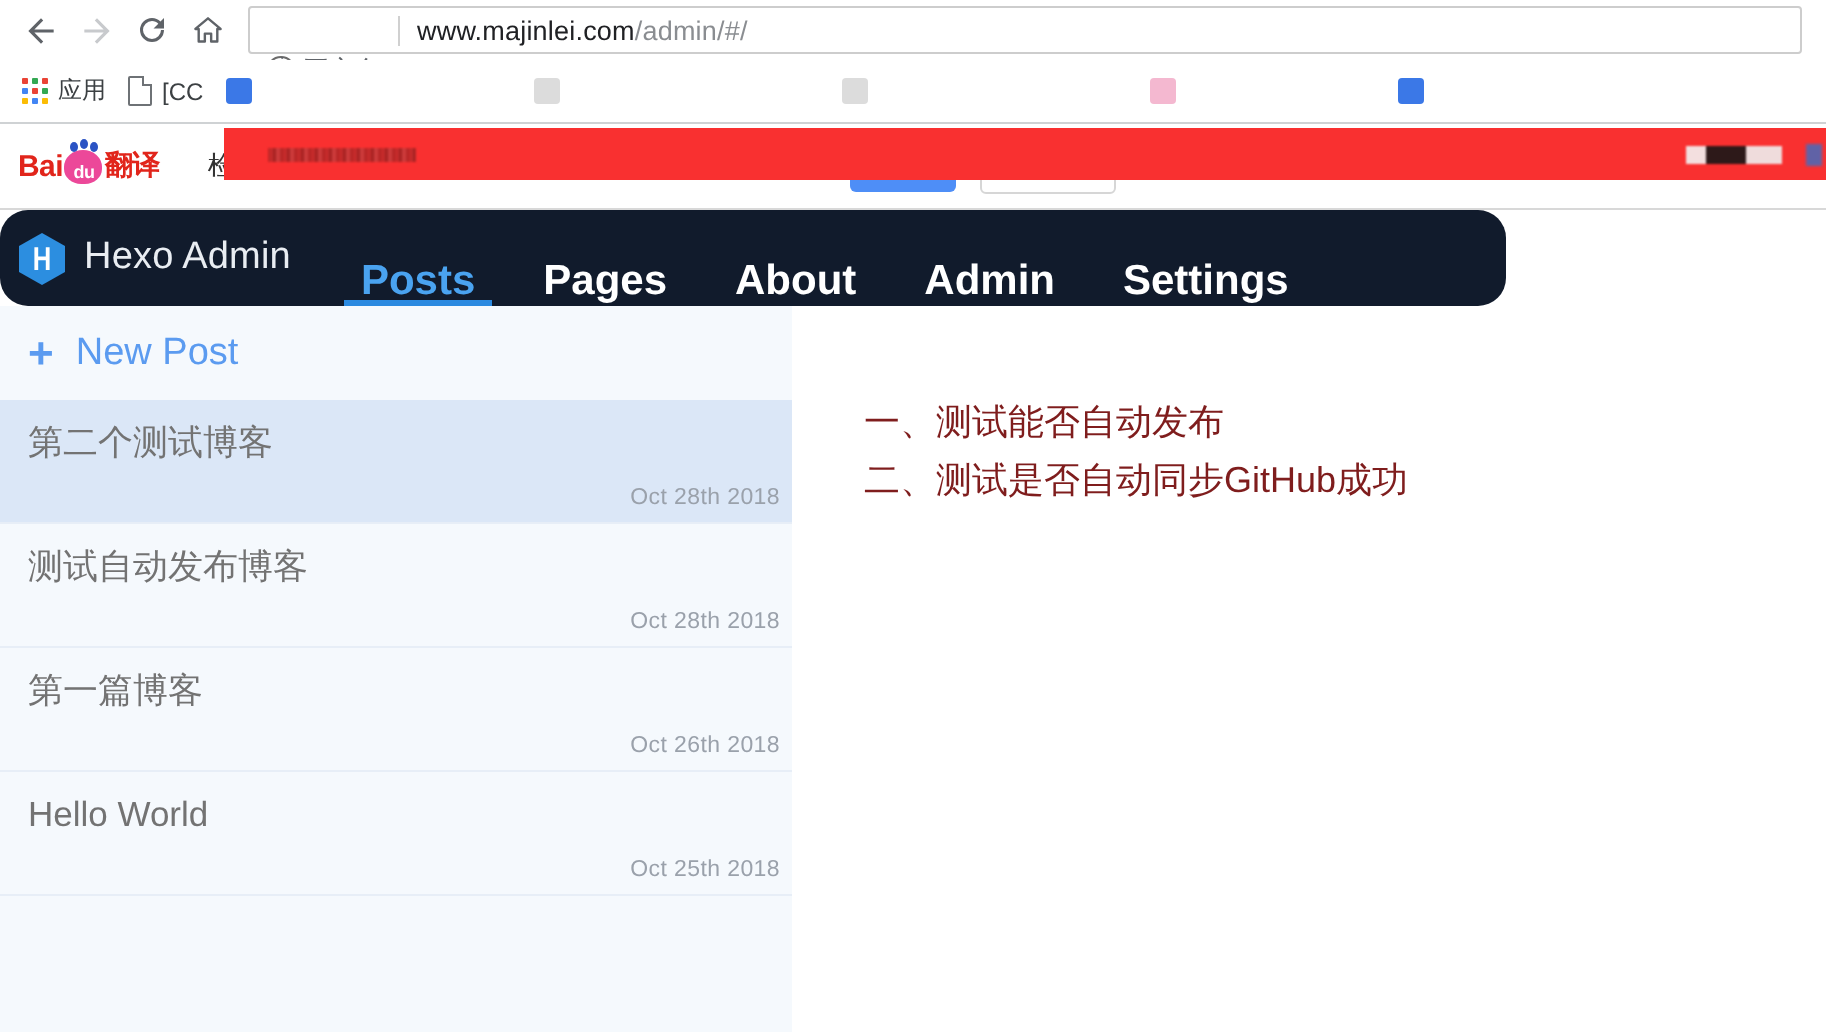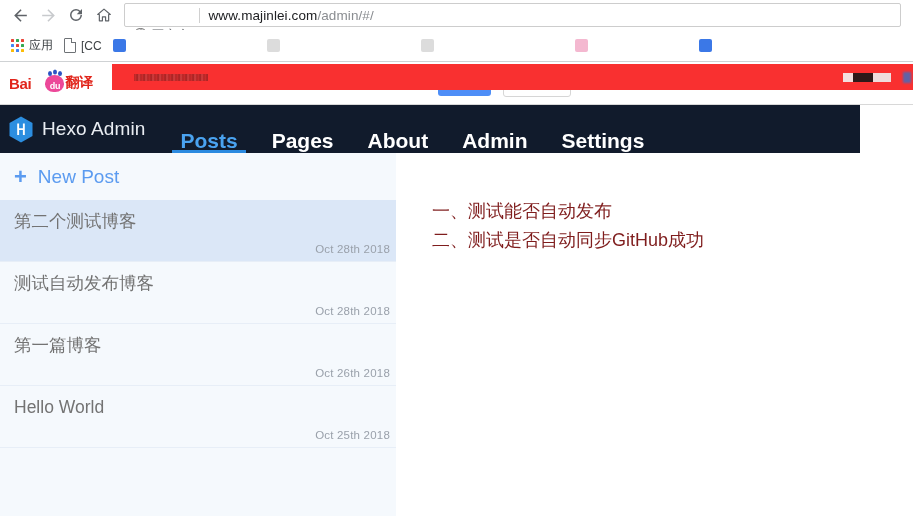--- a/index.html
+++ b/index.html
@@ -213,21 +213,21 @@
     letter-spacing: -.3px;
     flex: none;
   }
   .baidu-logo .bai { color: #e1251b; }
   .baidu-logo .fanyi { color: #e1251b; font-size: 14px; margin-left: 1px; }
   .paw {
     position: relative;
     width: 19px; height: 17px;
     background: #ec4899;
     border-radius: 50% 50% 45% 45%;
-    margin: 0 0px 0 14px;
+    margin: 0 0px 0 1px;
     display: inline-block;
   }
   .paw::before {
     content: "";
     position: absolute;
     left: 3px; top: -4px;
     width: 4px; height: 5px;
     background: #2b53c4;
     border-radius: 50%;
     box-shadow: 5px -1.5px 0 0 #2b53c4, 10px 0px 0 0 #2b53c4;
@@ -274,26 +274,27 @@
     margin-left: 16px;
     font-size: 12.5px;
     color: #444444;
     white-space: nowrap;
     cursor: pointer;
   }
 
   
   .hexo-nav {
     position: relative;
-    width: 860px;
+    width: 753px;
     height: 48px;
     background: #111b2c;
     display: flex;
     align-items: center;
     box-sizing: border-box;
+    border-radius: 14px;
   }
   .hexo-brand {
     display: flex;
     align-items: center;
     margin-left: 9px;
     margin-right: 18px;
     flex: none;
   }
   .hexo-hex {
     width: 24px;

